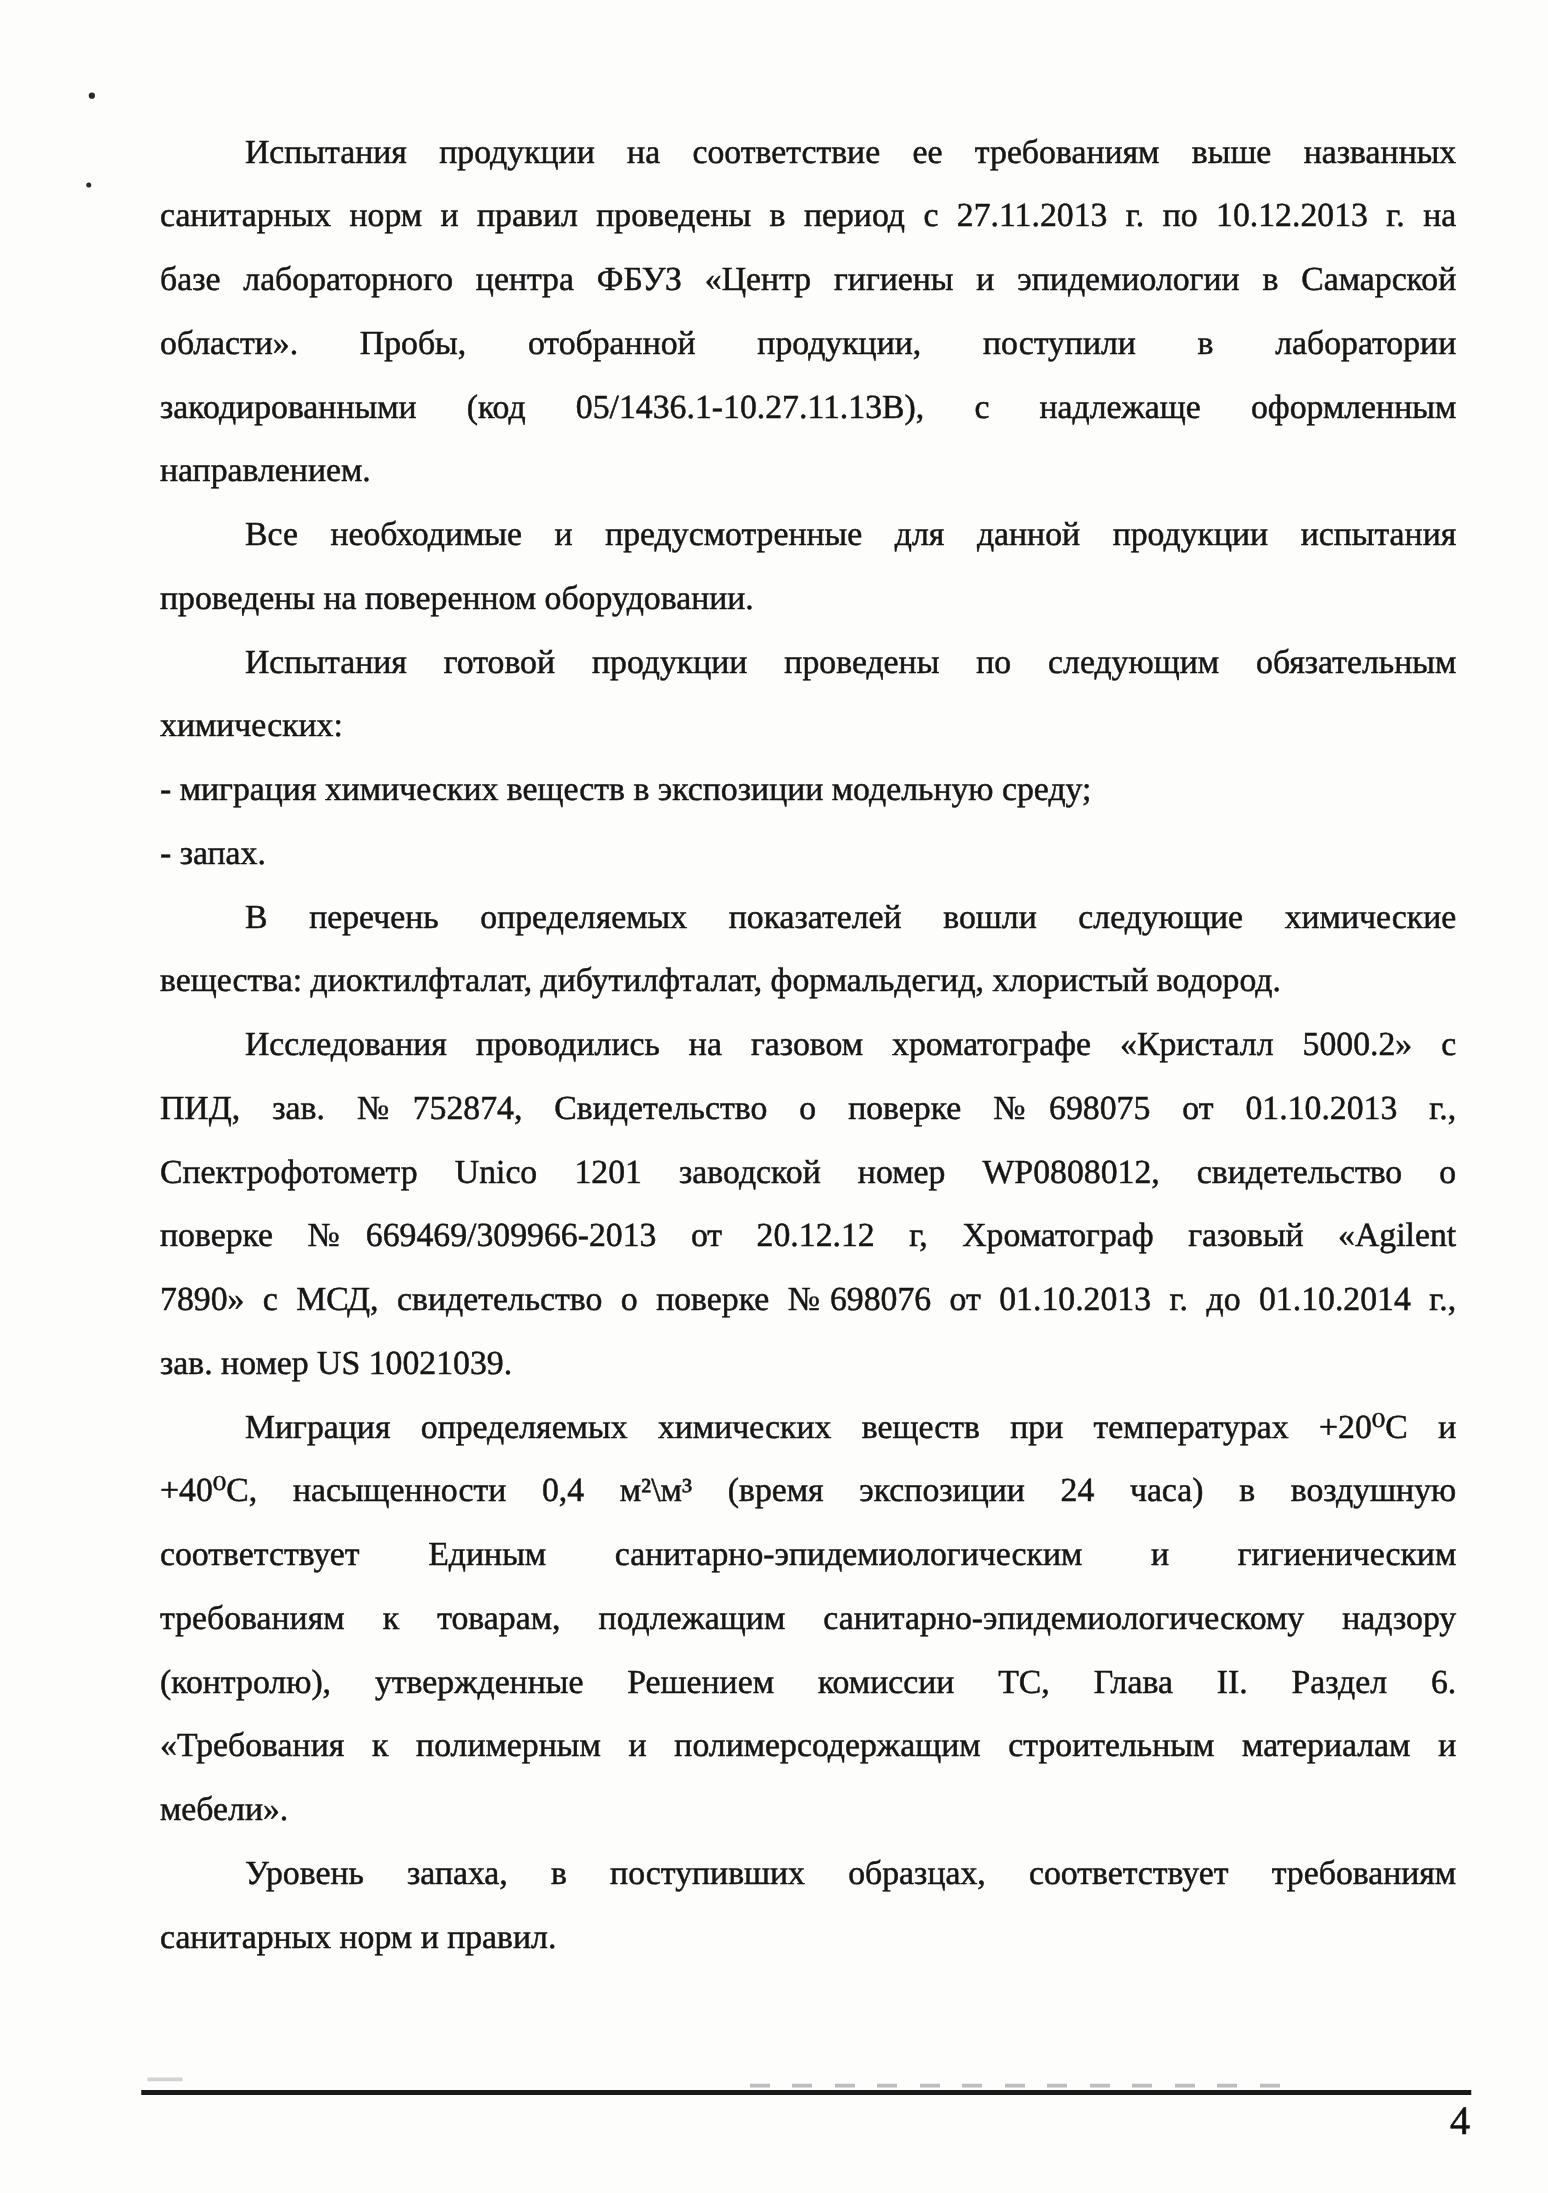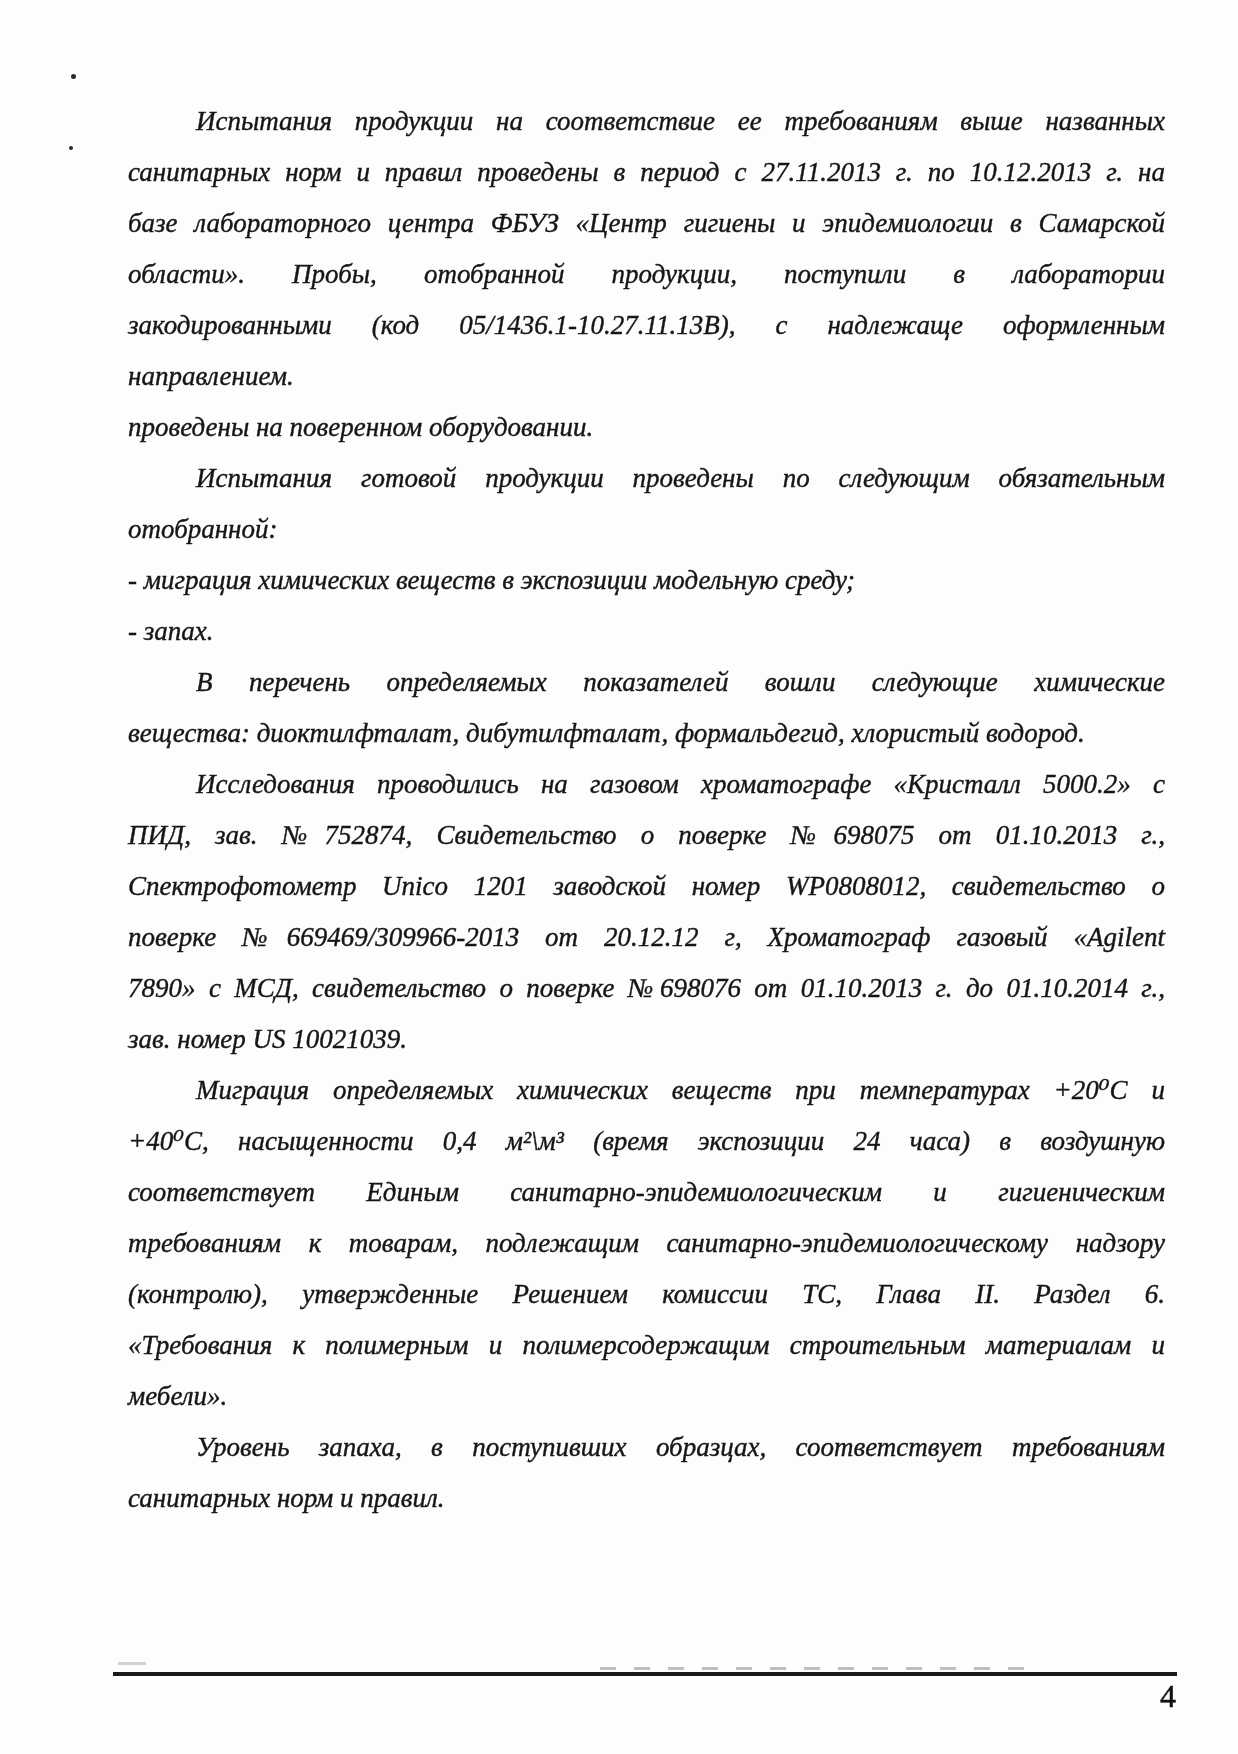--- a/index.html
+++ b/index.html
@@ -9,21 +9,20 @@
     position:relative;
     overflow:hidden;
     font-family:"Liberation Serif","DejaVu Serif",serif;
   }
   .paper{position:absolute;inset:0;background:#fdfdfc;}
   .textcol{
     position:absolute;
     left:128px;top:96px;width:1037px;
     color:#161616;
     font-size:27px;
-    font-style:italic;
     -webkit-text-stroke:0.4px #161616;
   }
   .line{
     height:51px;line-height:51px;
     white-space:normal;
     overflow:visible;
   }
   .line.j{text-align:justify;text-align-last:justify;text-justify:inter-word;}
   .line.l{text-align:right;text-align-last:left;}
   .ind{display:inline-block;width:68px;height:1px;}
@@ -57,23 +56,24 @@
   <span class="speck s1"></span>
   <span class="speck s2"></span>
 
   <div class="textcol" id="lines-container">
       <div class="line j"><span class="ind"></span>Испытания продукции на соответствие ее требованиям выше названных</div>
       <div class="line j">санитарных норм и правил проведены в период с 27.11.2013 г. по 10.12.2013 г. на</div>
       <div class="line j">базе лабораторного центра ФБУЗ «Центр гигиены и эпидемиологии в Самарской</div>
       <div class="line j">области». Пробы, отобранной продукции, поступили в лаборатории</div>
       <div class="line j">закодированными (код 05/1436.1-10.27.11.13В), с надлежаще оформленным</div>
       <div class="line l">направлением.</div>
+      <div class="line j"><span class="ind"></span>Все необходимые и предусмотренные для данной продукции испытания</div>
       <div class="line l">проведены на поверенном оборудовании.</div>
       <div class="line j"><span class="ind"></span>Испытания готовой продукции проведены по следующим обязательным</div>
-      <div class="line l">отобранной:</div>
+      <div class="line l">химических:</div>
       <div class="line l">- миграция химических веществ в экспозиции модельную среду;</div>
       <div class="line l">- запах.</div>
       <div class="line j"><span class="ind"></span>В перечень определяемых показателей вошли следующие химические</div>
       <div class="line l">вещества: диоктилфталат, дибутилфталат, формальдегид, хлористый водород.</div>
       <div class="line j"><span class="ind"></span>Исследования проводились на газовом хроматографе «Кристалл 5000.2» с</div>
       <div class="line j">ПИД, зав. №752874, Свидетельство о поверке №698075 от 01.10.2013 г.,</div>
       <div class="line j">Спектрофотометр Unico 1201 заводской номер WP0808012, свидетельство о</div>
       <div class="line j">поверке №669469/309966-2013 от 20.12.12 г, Хроматограф газовый «Agilent</div>
       <div class="line j">7890» с МСД, свидетельство о поверке №698076 от 01.10.2013 г. до 01.10.2014 г.,</div>
       <div class="line l">зав. номер US 10021039.</div>

